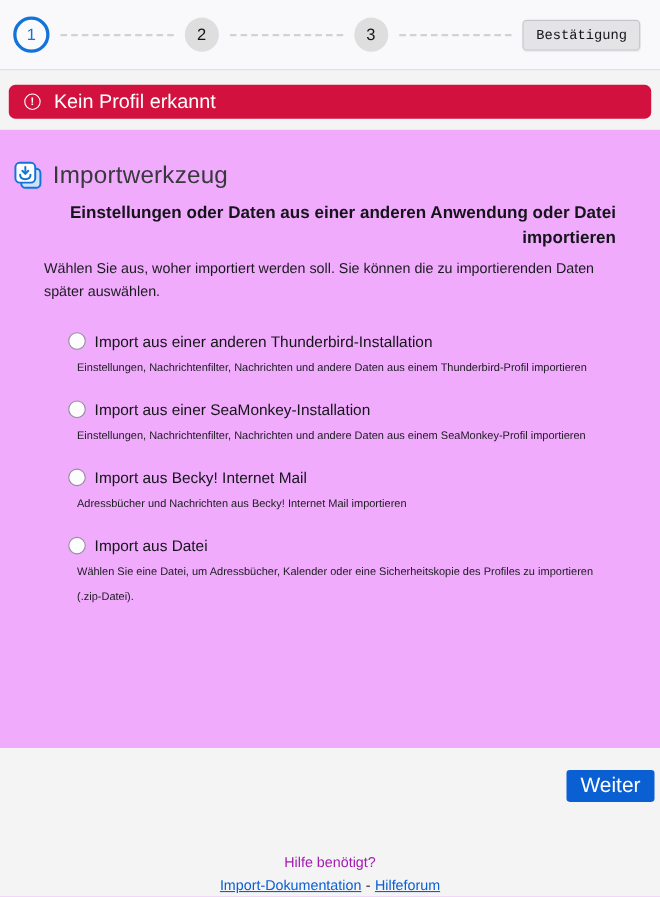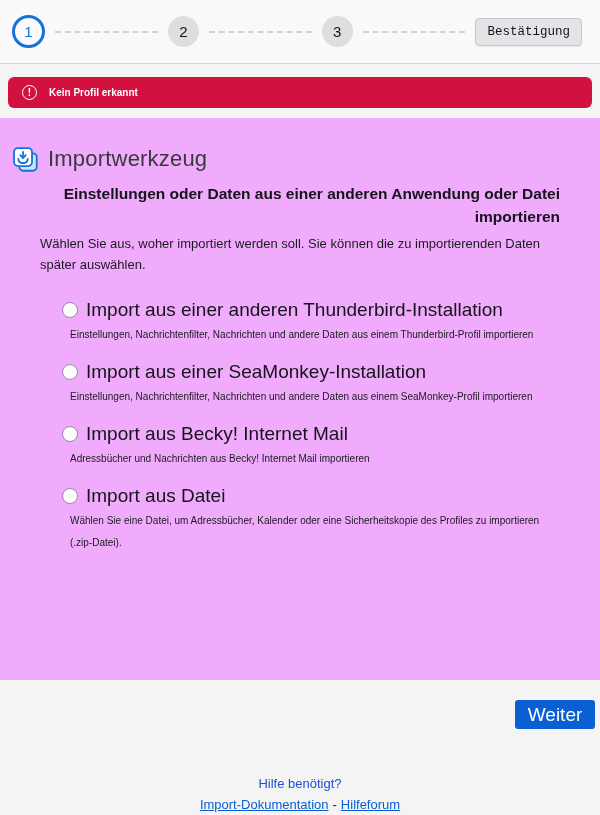--- a/index.html
+++ b/index.html
@@ -39,21 +39,21 @@
   .alert-strip { background:#f4f4f5; padding:13px 8px 10px 8px; }
   .alert {
     background:#d2113f; border-radius:6px; height:31px;
     display:flex; align-items:center; padding:0 14px; color:#fff;
   }
   .alert-icon {
     width:15px; height:15px; border-radius:50%; border:1.5px solid #fff;
     display:flex; align-items:center; justify-content:center;
     font-size:10px; font-weight:700; margin-right:12px; flex:0 0 auto;
   }
-  .alert-text { font-size:10px;font-weight:bold; }
+  .alert-text { font-size:18px; }
 
   
   .main {
     background:#f0abfc; height:562px; padding:26px 40px 0 40px; overflow:hidden;
   }
   .title-row { display:flex; align-items:center; height:30px; }
   .app-icon { width:27px; height:27px; margin-left:-28px; margin-right:9px; flex:0 0 auto; }
   .app-title { font-size:22px; font-weight:400; color:#38383d; letter-spacing:0.2px; }
 
   .section-heading {
@@ -65,35 +65,35 @@
   }
 
   .options { margin-top:26px; margin-left:22px; }
   .option { margin-bottom:17px; }
   .option-row { display:flex; align-items:center; cursor:default; }
   .radio {
     width:16px; height:16px; border-radius:50%;
     border:1px solid #8f8f9d; background:#fdfdfe; flex:0 0 auto;
   }
   .radio.checked { border:5px solid #1373d9; background:#fff; }
-  .option-label { margin-left:8px; font-size:19px; line-height:18px; color:#15141a; }
+  .option-label { margin-left:8px; font-size:14px; line-height:18px; color:#15141a; }
   .option-desc {
     margin-left:8px; margin-top:5px; font-size:10px; line-height:22px;
     max-width:487px; color:#1a1a1e;
   }
 
   
   .footer { position:relative; flex:1 1 auto; background:#f4f4f5; }
   .next-btn {
     position:absolute; top:20px; right:5px; width:80px; height:29px;
     background:#0a5fd2; color:#fff; border:none; border-radius:3px;
     font-size:19px; font-family:"Liberation Sans", sans-serif; cursor:pointer;
   }
   .help { position:absolute; left:0; right:0; bottom:3px; text-align:center; }
-  .help-title { font-size:13px; color:#1d4ed8; margin-bottom:6px; }
+  .help-title { font-size:13px; color:#a21caf; margin-bottom:6px; }
   .help-links { font-size:13px; }
   .help-links a { color:#0a5fd2; text-decoration:underline; cursor:pointer; }
   .link-sep { color:#15141a; margin:0 4px; }
 </style>
 </head>
 <body>
 
 <div class="page">
 
   <header class="stepper">

